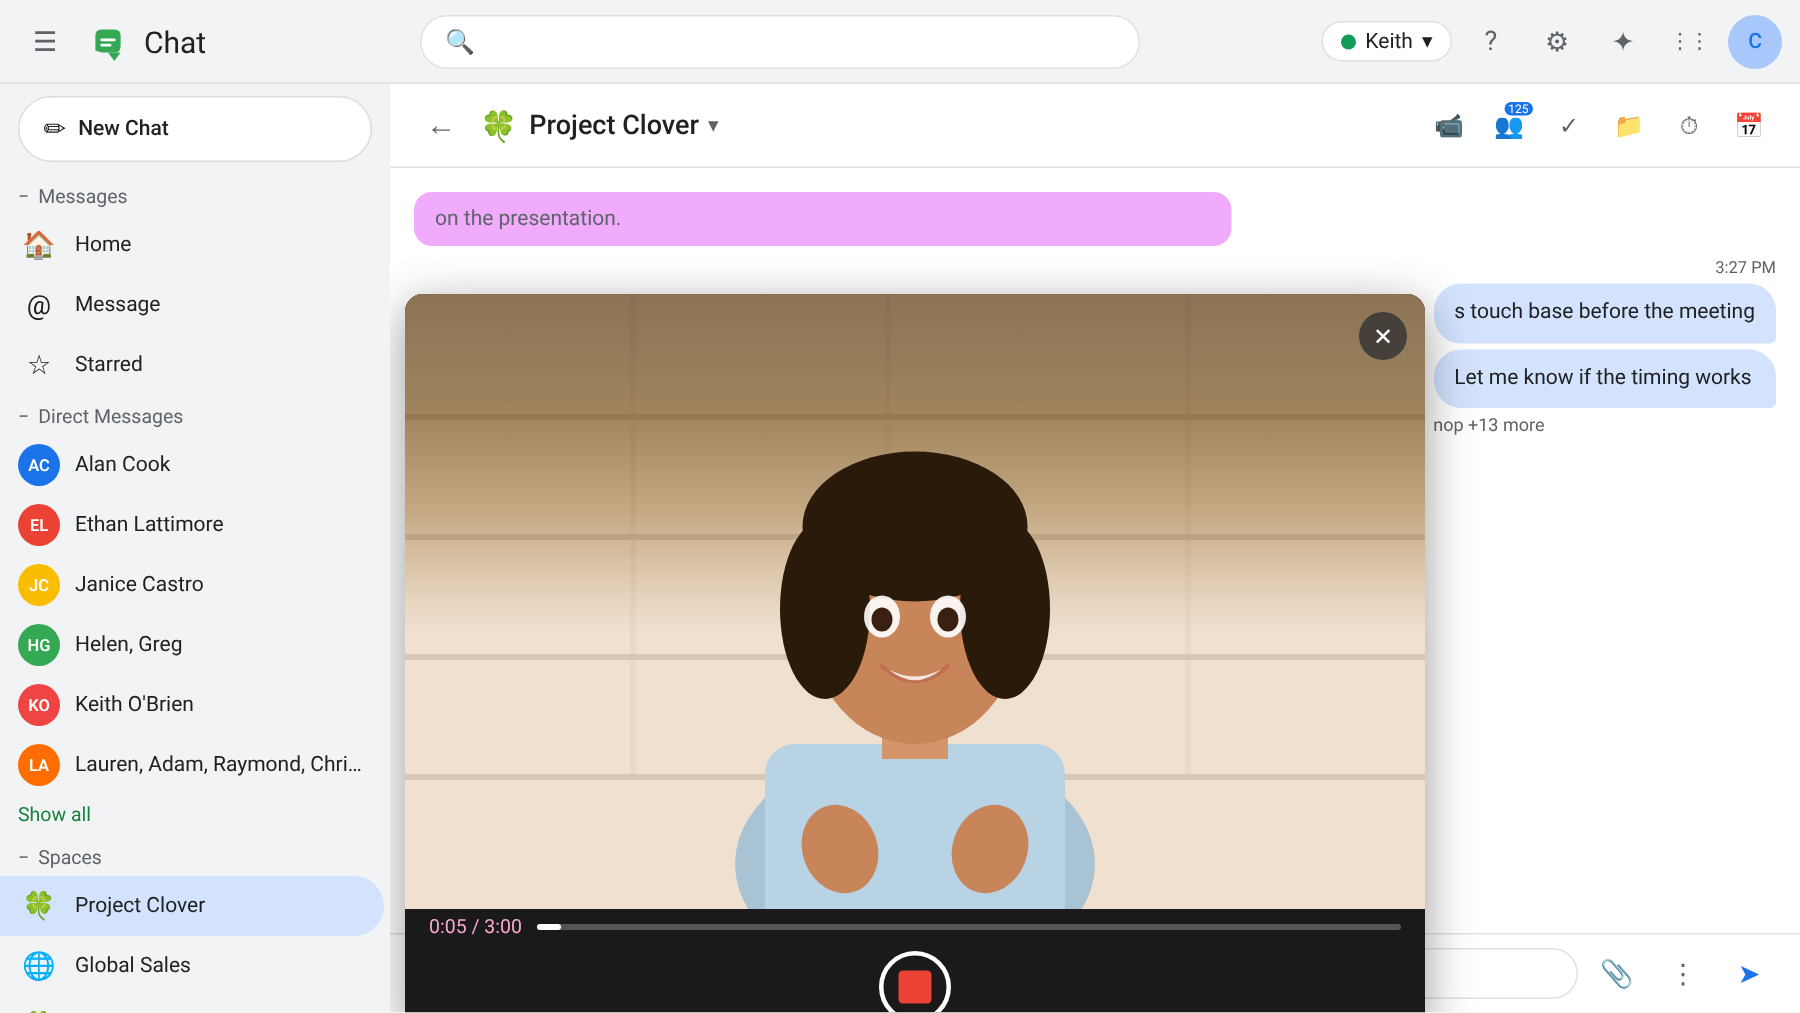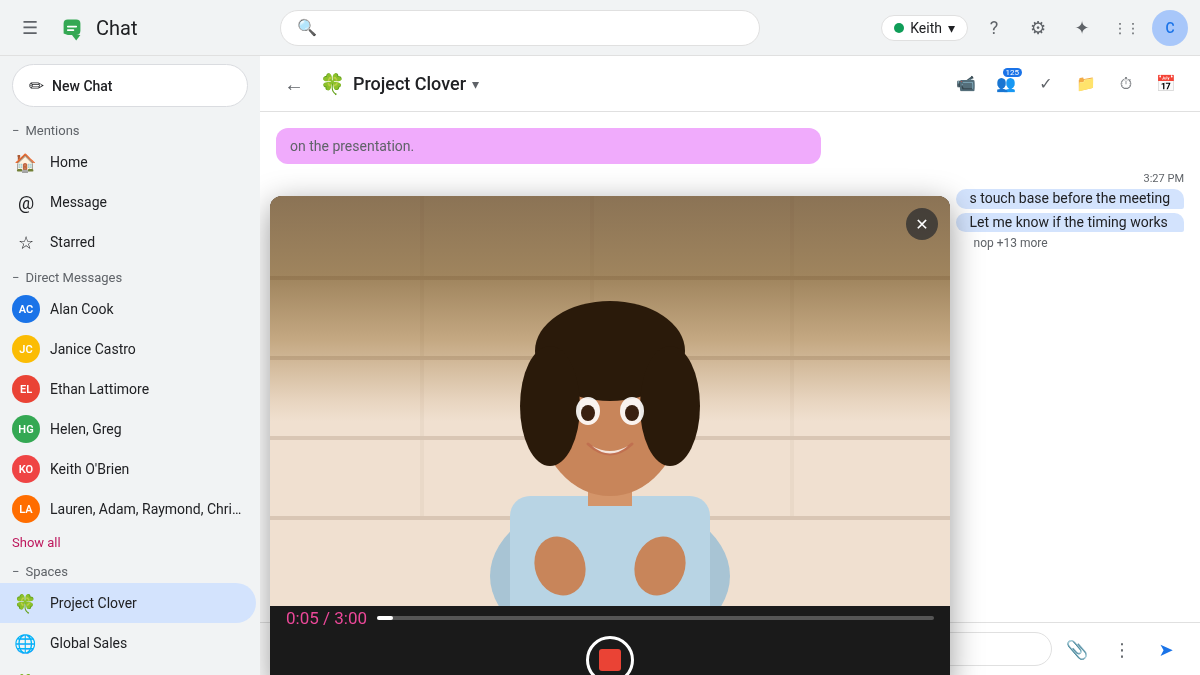--- a/index.html
+++ b/index.html
@@ -84,21 +84,21 @@
       cursor: pointer;
       font-size: 14px; color: #202124;
       position: relative;
       margin-right: 4px;
     }
     .sidebar-item.active { background: #d3e3fd; }
     .sidebar-avatar { width: 28px; height: 28px; border-radius: 50%; display: flex; align-items: center; justify-content: center; font-size: 11px; font-weight: 600; color: #fff; flex-shrink: 0; }
     .sidebar-icon { width: 28px; height: 28px; display: flex; align-items: center; justify-content: center; font-size: 18px; flex-shrink: 0; }
     .sidebar-item-text { flex: 1; overflow: hidden; text-overflow: ellipsis; white-space: nowrap; }
     .sidebar-item-action { opacity: 0; font-size: 12px; color: #5f6368; }
-    .show-all { padding: 6px 12px; font-size: 13px; color: #be185d; cursor: pointer; display: flex; align-items: center; gap: 6px; }
+    .show-all { padding: 6px 12px; font-size: 13px; color: #15803d; cursor: pointer; display: flex; align-items: center; gap: 6px; }
 
     
     .chat-area {
       flex: 1;
       display: flex;
       flex-direction: column;
       background: #fff;
       position: relative;
       overflow: hidden;
     }
@@ -111,22 +111,22 @@
       flex-shrink: 0;
     }
     .chat-header-title { font-size: 18px; font-weight: 500; color: #202124; display: flex; align-items: center; gap: 6px; }
     .chat-header-actions { margin-left: auto; display: flex; gap: 4px; }
     .chat-action-btn { width: 36px; height: 36px; display: flex; align-items: center; justify-content: center; border-radius: 50%; cursor: pointer; color: #5f6368; font-size: 16px; position: relative; }
     .member-count { position: absolute; top: 2px; right: 2px; background: #1a73e8; color: #fff; font-size: 8px; border-radius: 8px; padding: 0 3px; min-width: 14px; text-align: center; }
 
     .chat-messages { flex: 1; overflow-y: auto; padding: 16px; display: flex; flex-direction: column; gap: 8px; }
     .message-partial { align-self: flex-end; max-width: 60%; }
     .timestamp { font-size: 11px; color: #5f6368; text-align: right; margin-bottom: 4px; }
-    .message-bubble { background: #d3e3fd; border-radius: 18px 18px 4px 18px; padding: 0 14px; font-size: 14px; color: #202124; line-height: 1.4; }
-    .reaction-row { font-size: 12px; color: #5f6368; display: flex; gap: 4px; margin-top: 4px; margin-left: 18px; }
+    .message-bubble { background: #d3e3fd; border-radius: 18px 18px 4px 18px; padding: 10px 14px; font-size: 14px; color: #202124; line-height: 1.4; }
+    .reaction-row { font-size: 12px; color: #5f6368; display: flex; gap: 4px; margin-top: 4px; }
     .wavy { border-bottom: 2px wavy #1a73e8; display: inline-block; }
 
     
     .video-overlay {
       position: absolute;
       top: 140px;
       left: 10px;
       width: 680px;
       height: 490px;
       background: #000;
@@ -169,21 +169,21 @@
     .video-controls {
       height: 80px;
       background: #1a1a1a;
       display: flex; flex-direction: column;
       align-items: center;
       justify-content: center;
       gap: 8px;
       padding: 8px 16px;
     }
     .video-progress-row { display: flex; align-items: center; gap: 10px; width: 100%; }
-    .video-time { color: #ec4899; font-size: 17px; white-space: nowrap; }
+    .video-time { color: #f9a8d4; font-size: 13px; white-space: nowrap; }
     .progress-bar-bg { flex: 1; height: 4px; background: #555; border-radius: 2px; position: relative; }
     .progress-bar-fill { height: 100%; width: 2.8%; background: #fff; border-radius: 2px; }
     .record-btn {
       width: 48px; height: 48px;
       border-radius: 50%;
       border: 3px solid #fff;
       background: transparent;
       display: flex; align-items: center; justify-content: center;
       cursor: pointer;
     }
@@ -237,21 +237,21 @@
 <div class="main-layout">
 
   <div class="sidebar">
     <div class="new-chat-btn">
       <span style="font-size:18px;">✏</span>
       <span>New Chat</span>
     </div>
 
     <div class="section-header">
       <span>−</span>
-      <span>Mentions</span>
+      <span>Messages</span>
     </div>
 
     <div class="sidebar-item">
       <span class="sidebar-icon">🏠</span>
       <span class="sidebar-item-text">Home</span>
     </div>
     <div class="sidebar-item">
       <span class="sidebar-icon">@</span>
       <span class="sidebar-item-text">Message</span>
     </div>
@@ -263,26 +263,26 @@
     <div class="section-header">
       <span>−</span>
       <span>Direct Messages</span>
     </div>
 
     <div class="sidebar-item">
       <div class="sidebar-avatar" style="background:#1a73e8;text-align:right;">AC</div>
       <span class="sidebar-item-text">Alan Cook</span>
     </div>
     <div class="sidebar-item">
+      <div class="sidebar-avatar" style="background:#ea4335;">EL</div>
+      <span class="sidebar-item-text">Ethan Lattimore</span>
+    </div>
+    <div class="sidebar-item">
       <div class="sidebar-avatar" style="background:#fbbc04;">JC</div>
       <span class="sidebar-item-text">Janice Castro</span>
-    </div>
-    <div class="sidebar-item">
-      <div class="sidebar-avatar" style="background:#ea4335;">EL</div>
-      <span class="sidebar-item-text">Ethan Lattimore</span>
     </div>
     <div class="sidebar-item">
       <div class="sidebar-avatar" style="background:#34a853;">HG</div>
       <span class="sidebar-item-text">Helen, Greg</span>
     </div>
     <div class="sidebar-item">
       <div class="sidebar-avatar" style="background:#ef4444;">KO</div>
       <span class="sidebar-item-text">Keith O'Brien</span>
     </div>
     <div class="sidebar-item">

